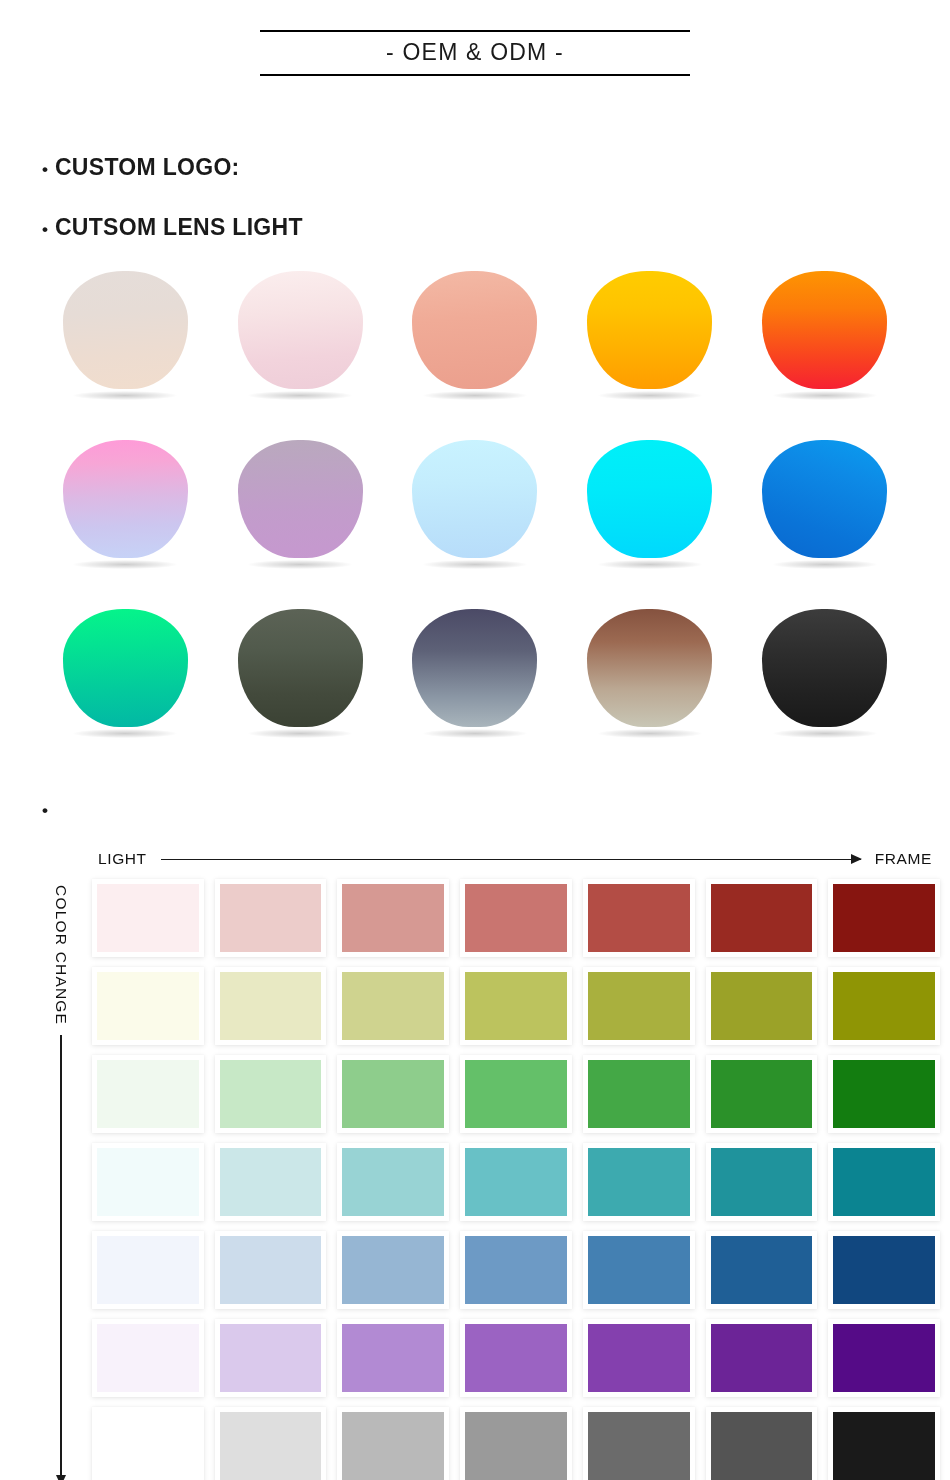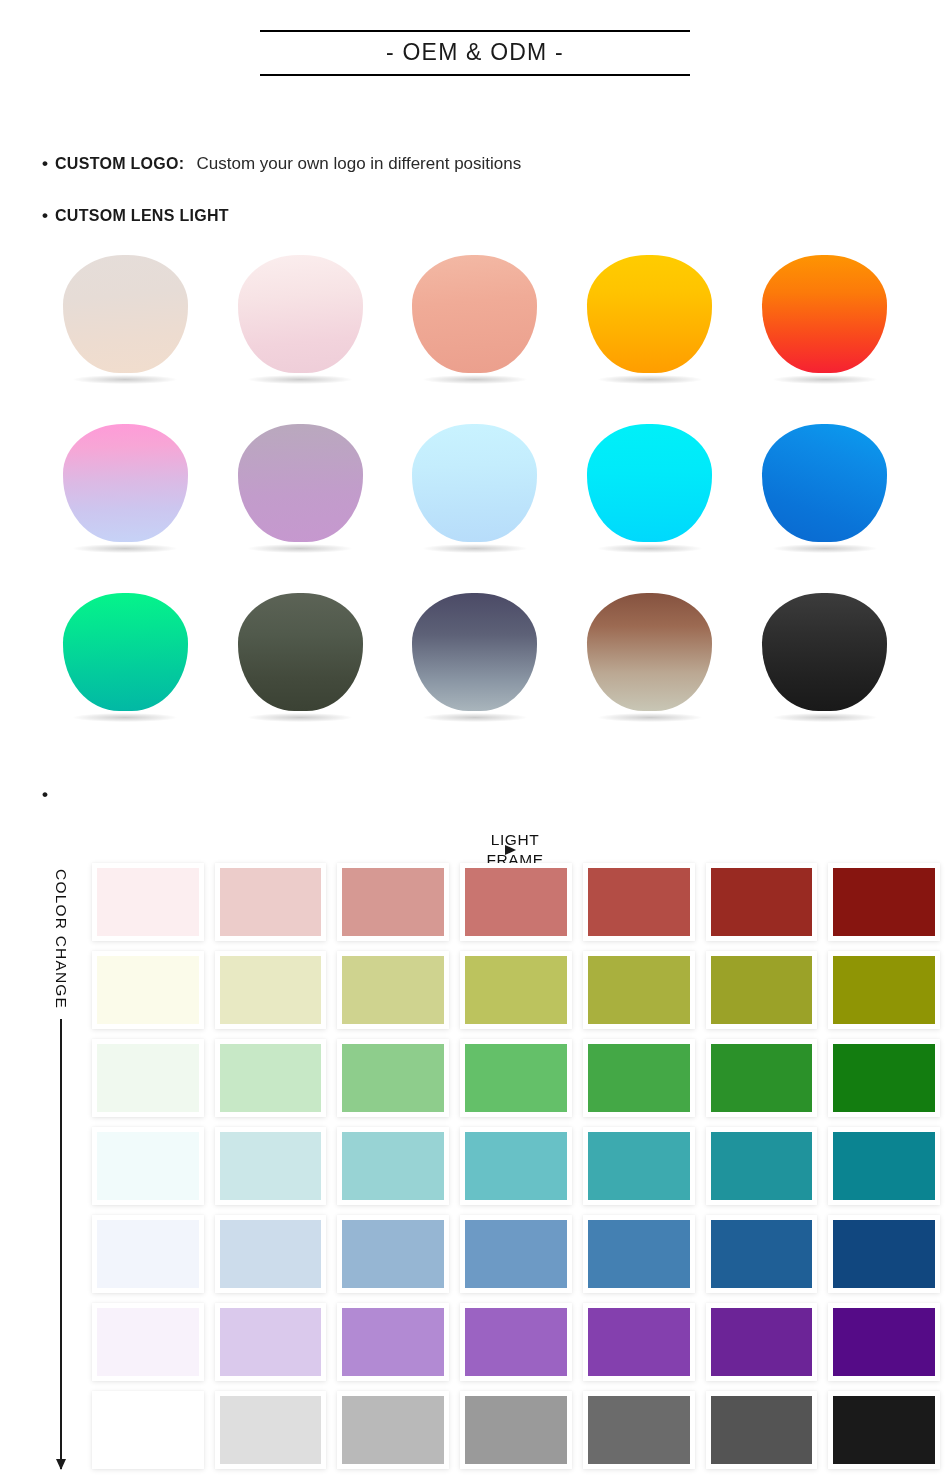--- a/index.html
+++ b/index.html
@@ -43,21 +43,21 @@
   .bullet-row.second { margin-top: 33px; }
   .bullet-dot {
     font-size: 17px;
     font-weight: bold;
     margin-right: 7px;
     line-height: 1;
   }
   .bullet-strong {
     font-weight: bold;
     letter-spacing: 0.3px;
-    font-size: 16px;
+    font-size: 23px;
   }
   .bullet-normal {
     font-weight: normal;
     margin-left: 12px;
     font-size: 17px;
     color: #2a2a2a;
   }
 
   
   .lens-grid {
@@ -103,21 +103,20 @@
   }
 
   
   .axis-row {
     margin-top: 28px;
     padding-left: 98px;
     padding-right: 18px;
     display: flex;
     align-items: center;
     height: 24px;
-    flex-direction: column;
   }
   .axis-label {
     font-size: 15.5px;
     letter-spacing: 0.6px;
     color: #111;
     white-space: nowrap;
   }
   .axis-line-wrap {
     flex: 1;
     position: relative;
@@ -212,21 +211,20 @@
   <div class="title-rule"></div>
   <div class="title-text">- OEM &amp; ODM -</div>
   <div class="title-rule"></div>
 </div>
 
 <div class="bullets">
 
   <div class="bullet-row first">
     <span class="bullet-dot">•</span>
     <span class="bullet-strong">CUSTOM LOGO:</span>
-    <span class="bullet-normal">Custom your own logo in different positions</span>
   </div>
 
   <div class="bullet-row second">
     <span class="bullet-dot">•</span>
     <span class="bullet-strong">CUTSOM LENS LIGHT</span>
   </div>
 
 </div>
 
 <div class="lens-grid" id="lens-grid">

